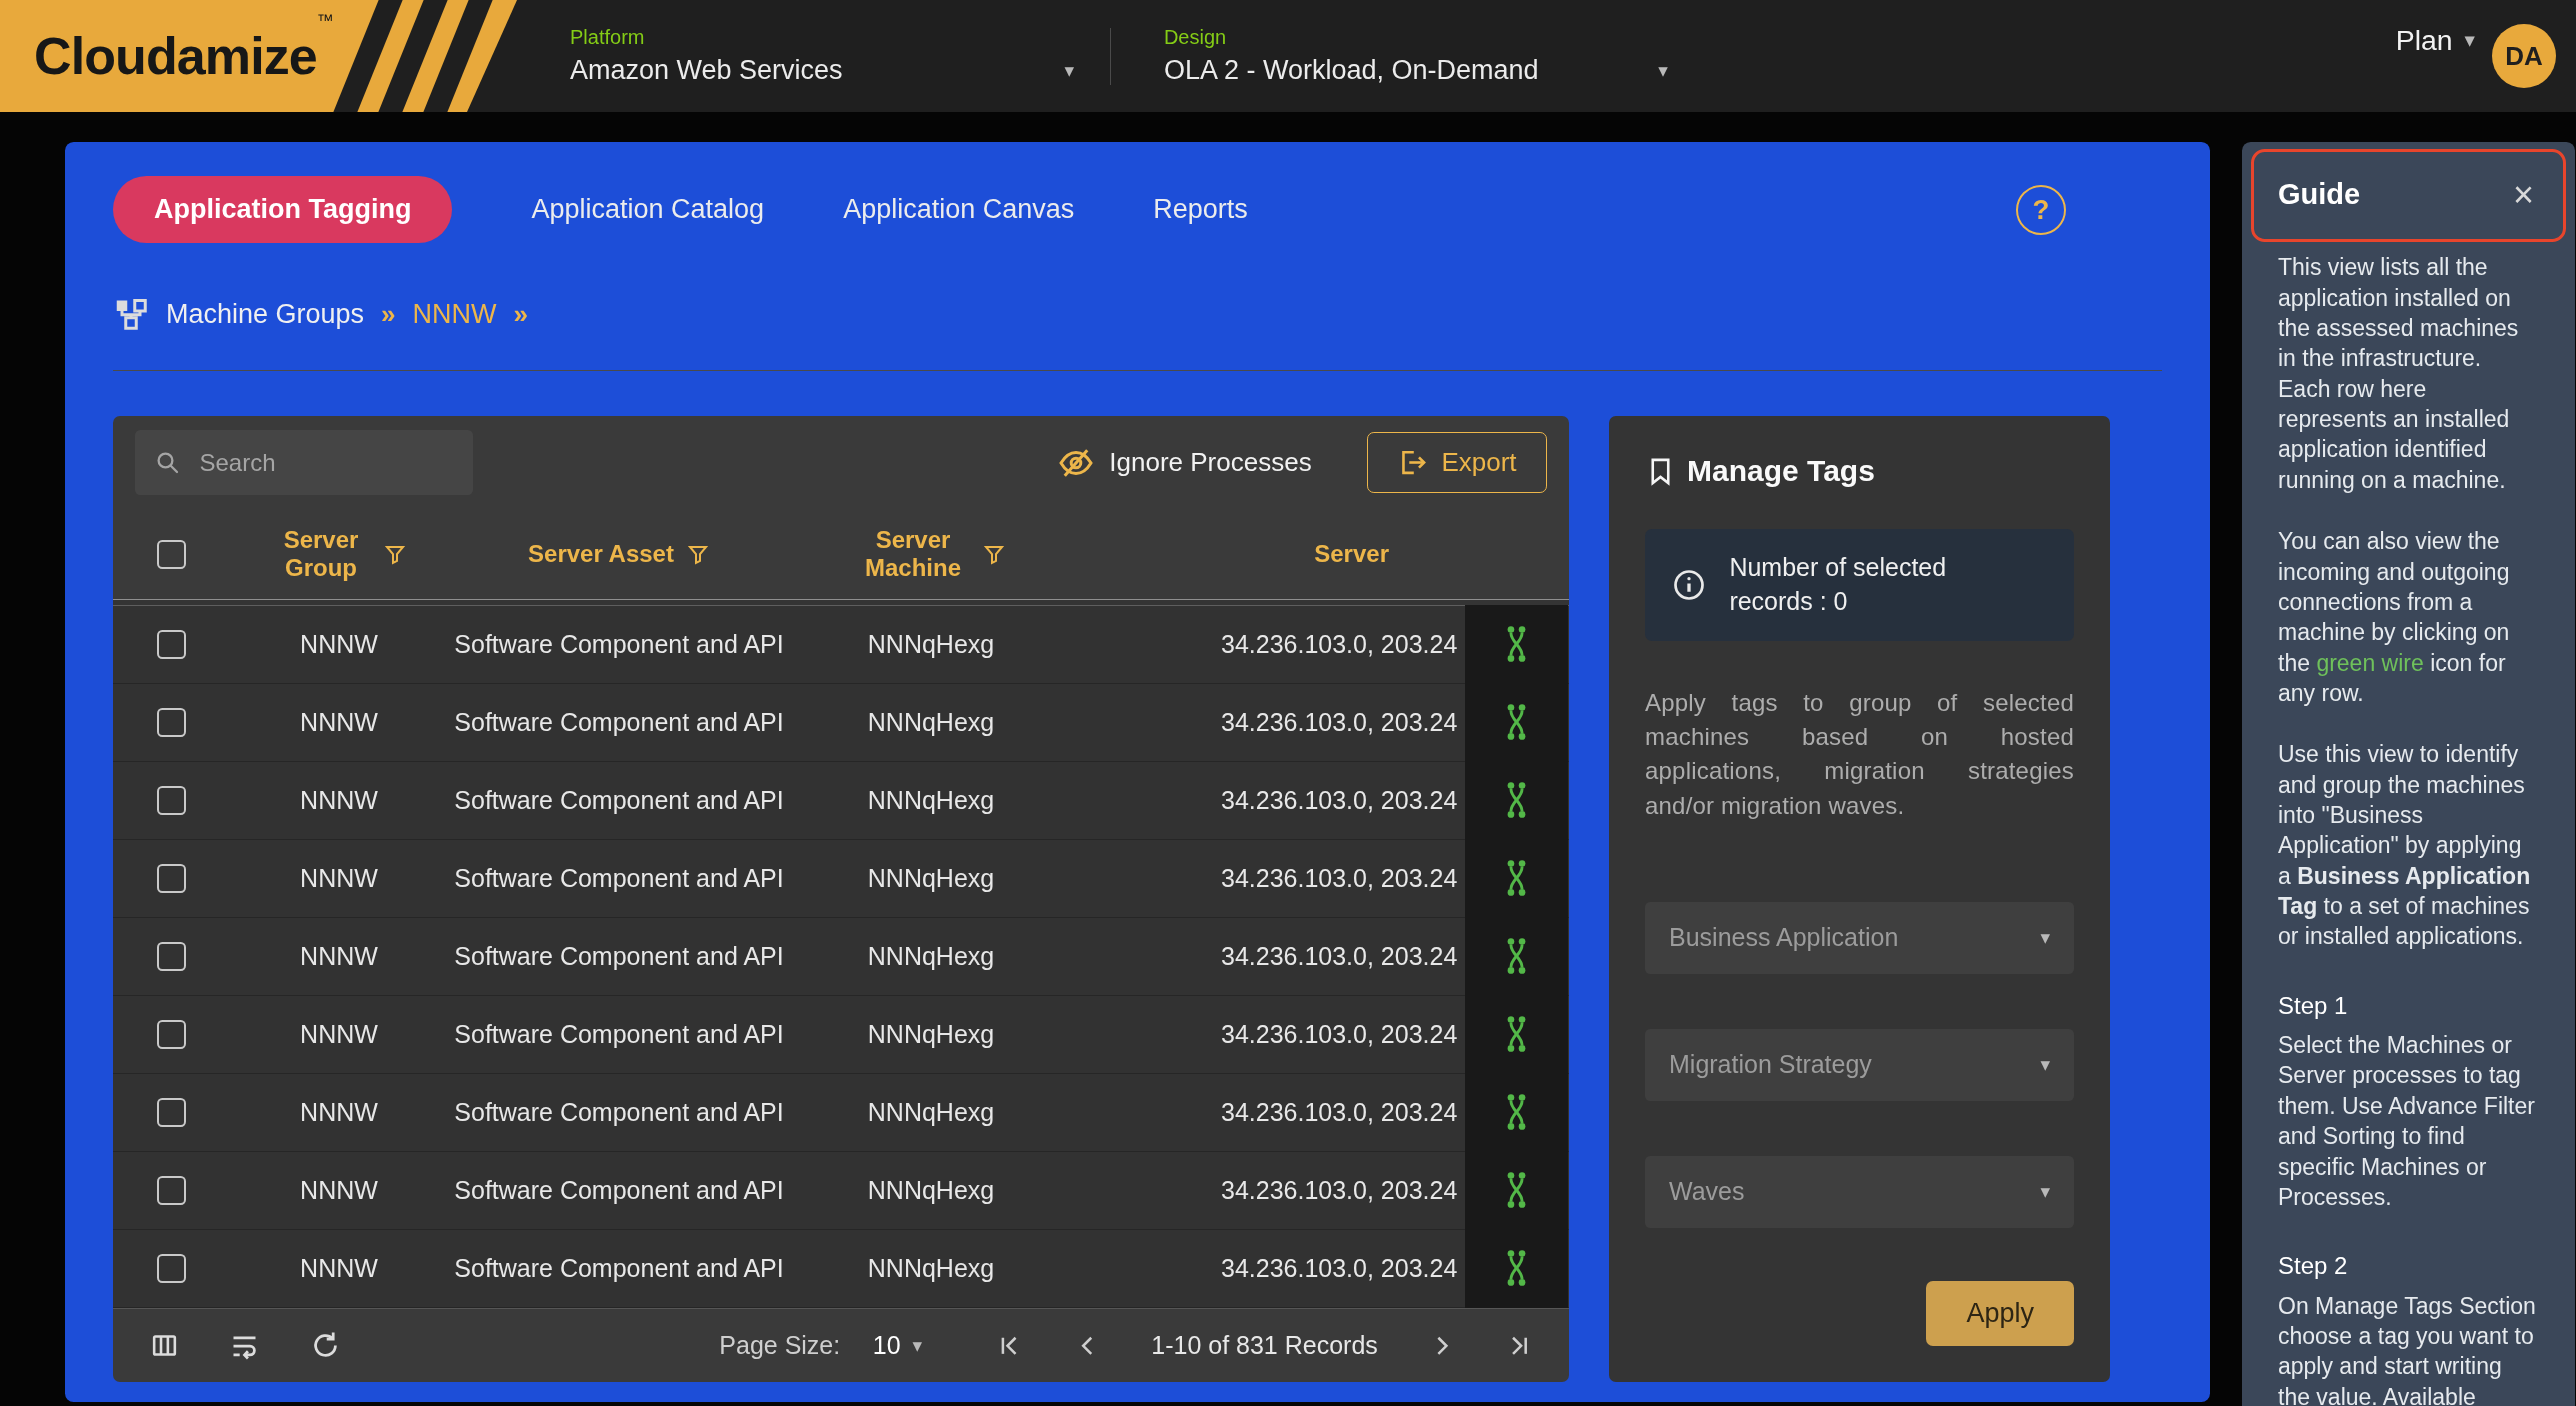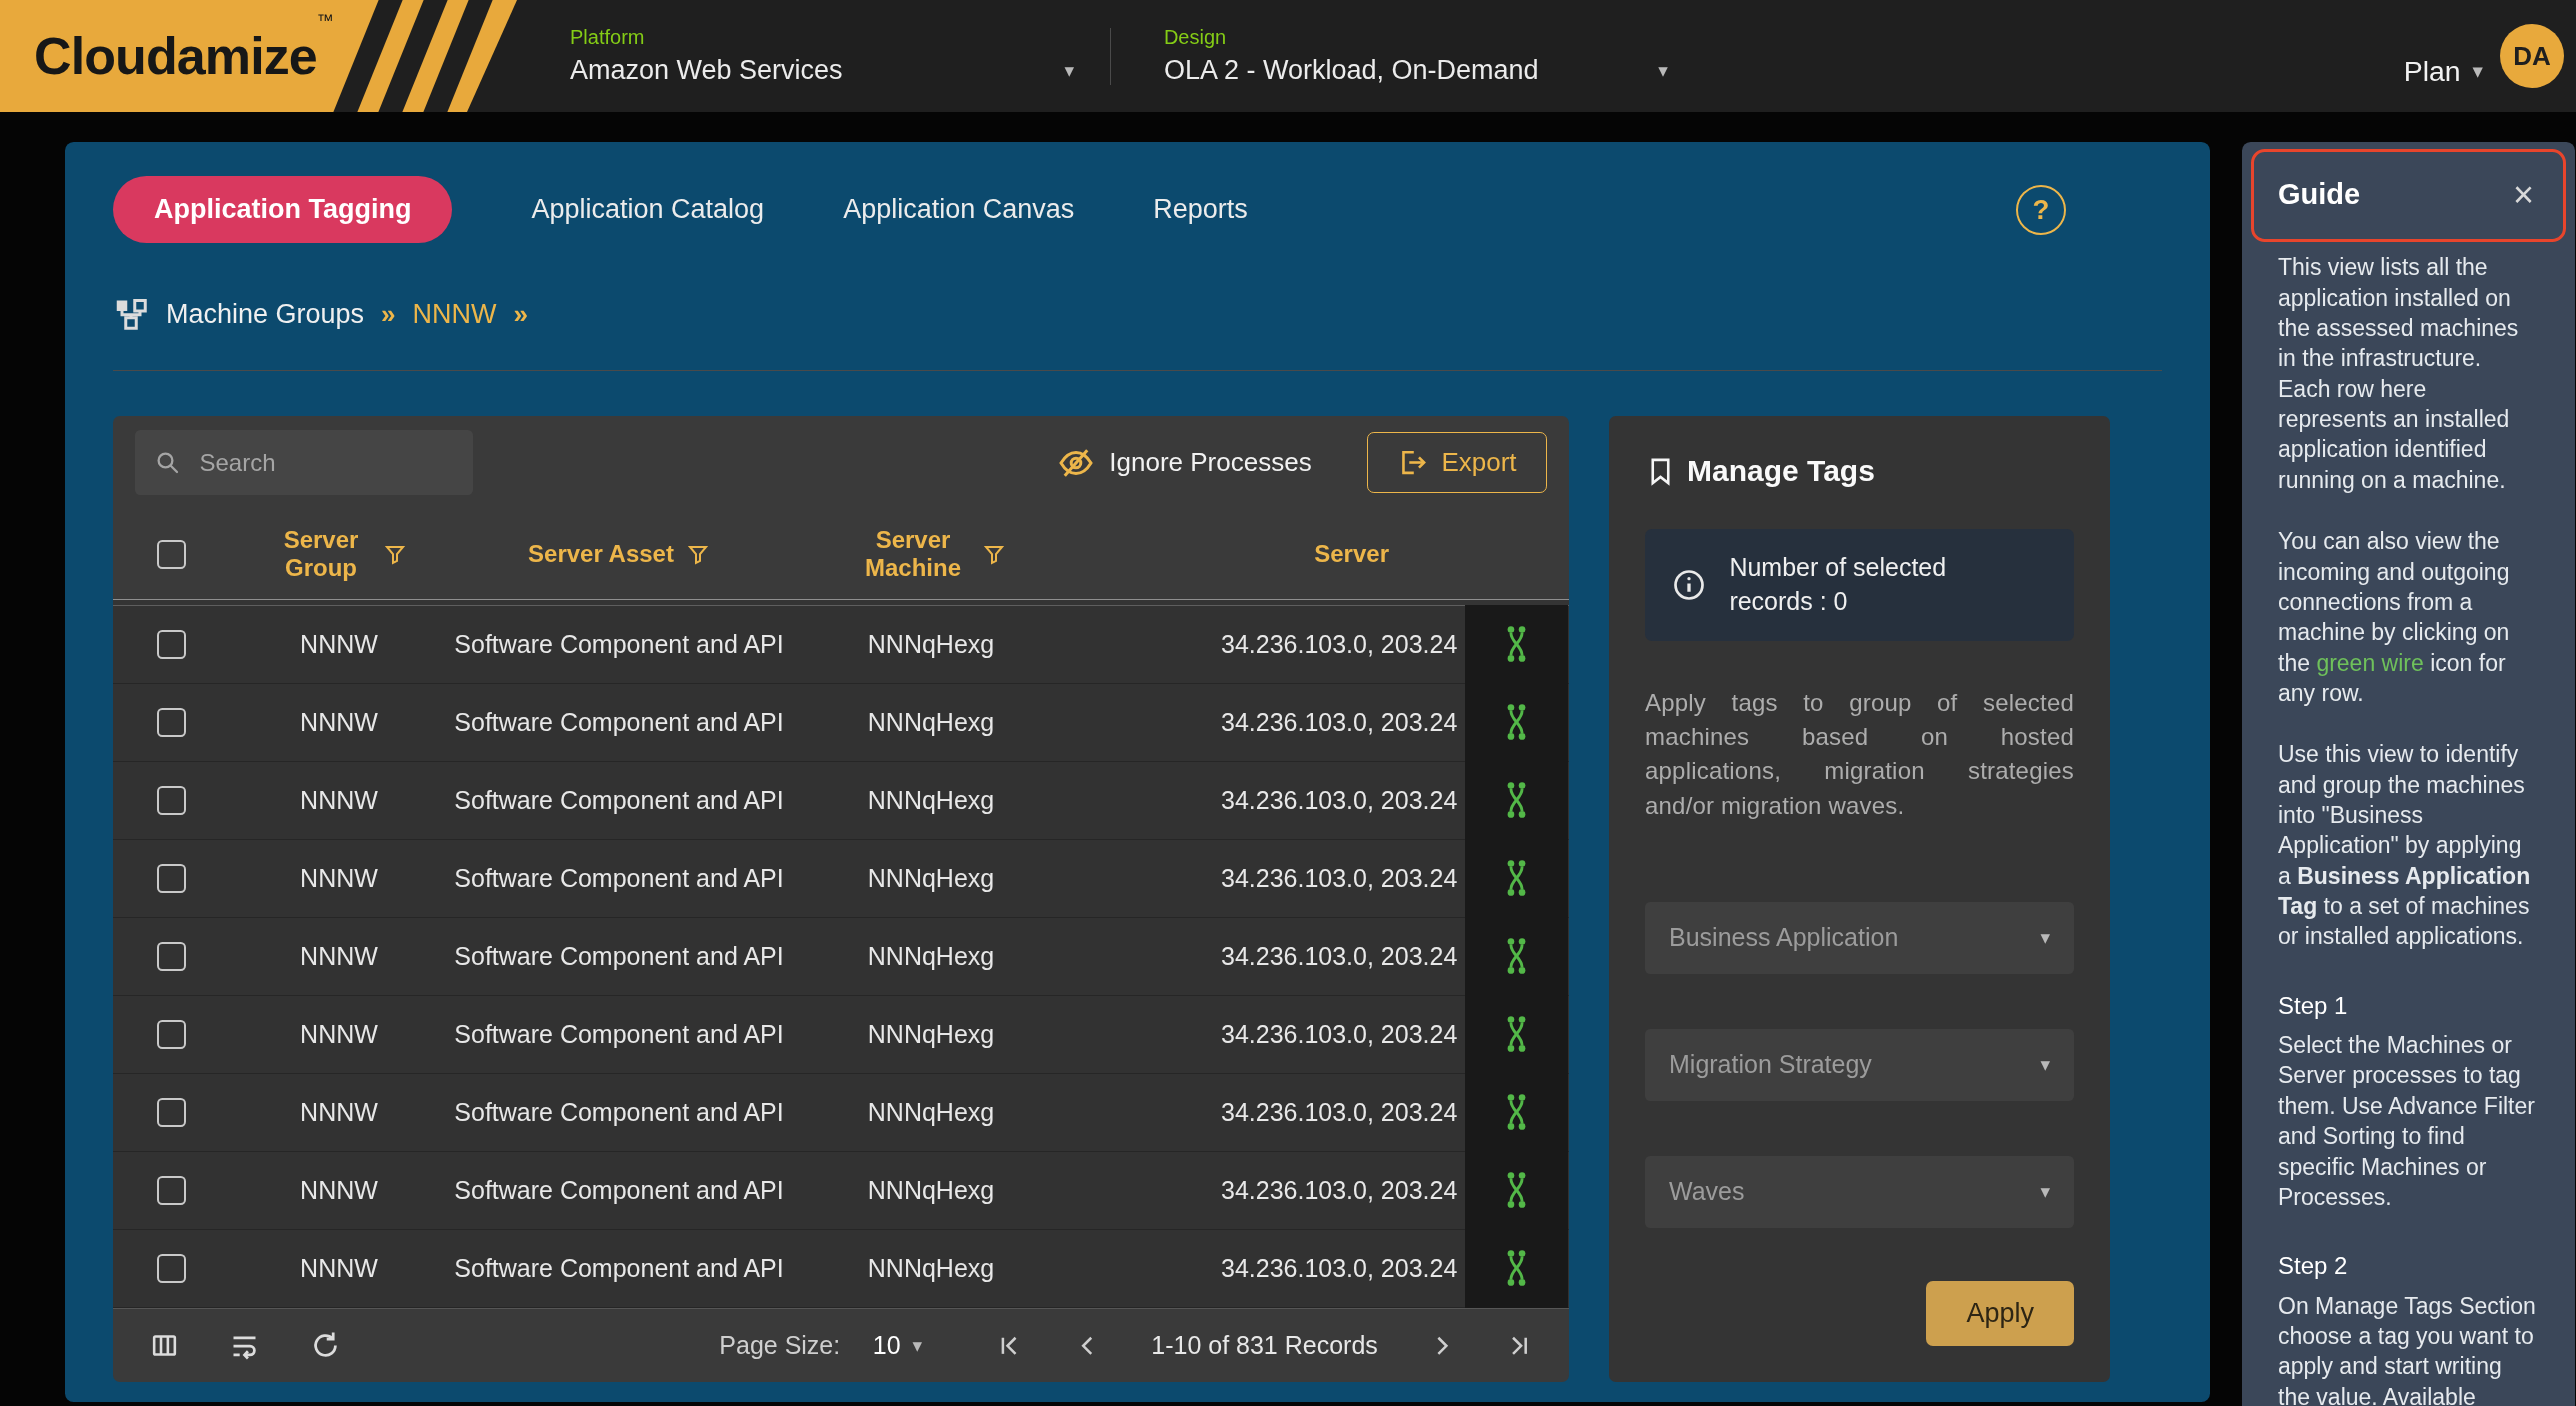--- a/index.html
+++ b/index.html
@@ -26,32 +26,32 @@
   .logo-tm { font-size:17px; color:#171717; vertical-align:top; position:relative; top:-15.5px; }
   .stripes { display:flex; gap:20.7px; margin-left:22.4px; }
   .stripes i { display:block; width:24px; height:146px; background:#1f1f1f; transform:skewX(-22deg); }
 
   .hdr-select { margin-left:53px; width:504px; display:flex; flex-direction:column; gap:6.9px; cursor:pointer; }
   .hdr-label { font-size:20px; color:#84cc16; }
   .hdr-value-row { display:flex; align-items:center; justify-content:space-between; }
   .hdr-value { font-size:27px; color:#ececec; }
   .caret { font-size:19px; color:#b9b9b9; line-height:1; }
   .hdr-divider { width:0.9px; height:57px; background:#4a4a4a; margin-left:36px; }
-  .hdr-right { margin-left:auto; display:flex; align-items:flex-end; gap:17px; padding-right:12px; }
+  .hdr-right { margin-left:auto; display:flex; align-items:flex-start; gap:17px; padding-right:20px; }
   .plan { display:flex; align-items:center; gap:12px; color:#f2f2f2; font-size:28.4px; cursor:pointer; }
   .plan .caret { font-size:20.7px; }
   .avatar {
     width:64px; height:64px; border-radius:50%; background:#E8A93C; color:#1f1f1f;
     display:flex; align-items:center; justify-content:center; font-size:26px; font-weight:700; cursor:pointer;
   }
 
   
   .card {
     position:absolute; left:65px; top:142px; width:2145px; height:1260px;
-    background:#0c4a6e; border-radius:8.6px; padding:34px 48px 16px 48px; overflow:hidden;
+    background:#1d4ed8; border-radius:8.6px; padding:34px 48px 16px 48px; overflow:hidden;
   }
   .tabs-row { display:flex; align-items:center; gap:79px; }
   .tab { font-size:27px; font-weight:500; color:#ececec; cursor:pointer; white-space:nowrap; }
   .tab.active {
     background:#D9395F; color:#fff; font-weight:700;
     padding:18px 41px; border-radius:43px;
   }
   .help-circle {
     margin-left:auto; margin-right:96px; width:50px; height:50px; border-radius:50%;
     border:2.6px solid #EDB64A; color:#EDB64A; font-size:27.6px; font-weight:700;

